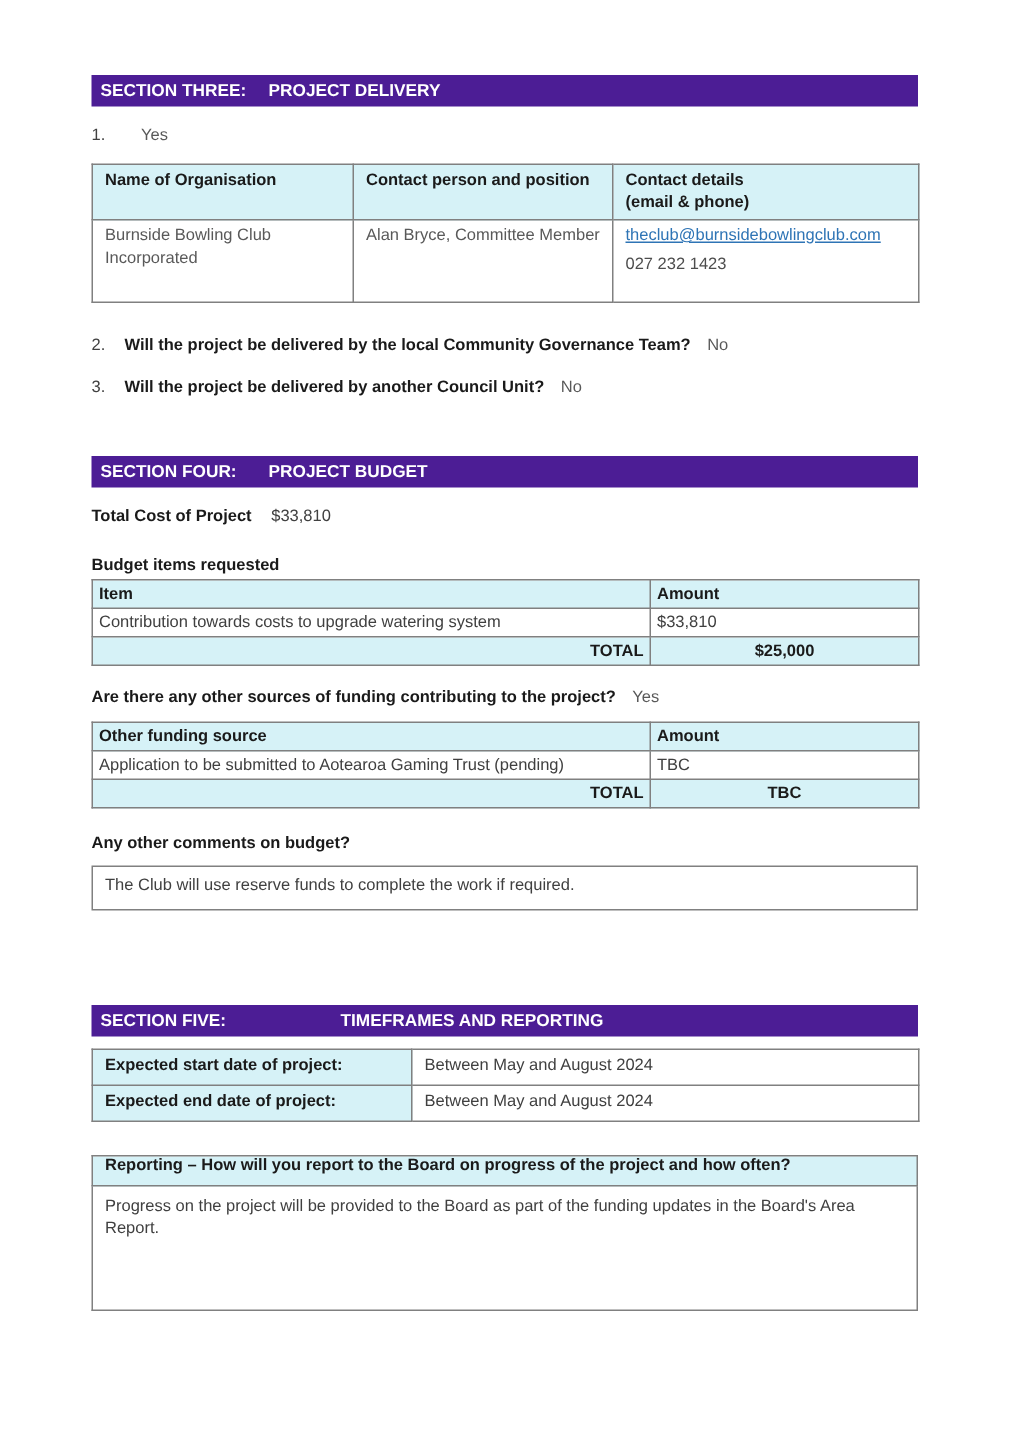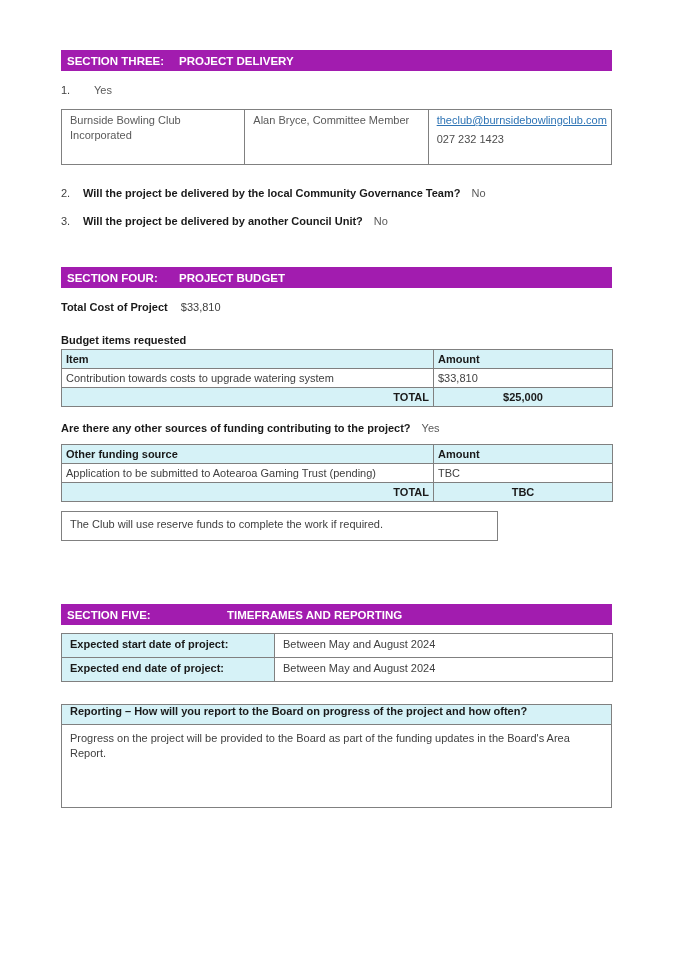--- a/index.html
+++ b/index.html
@@ -7,21 +7,21 @@
   body {
     width: 675px; height: 955px;
     font-family: "Liberation Sans", "DejaVu Sans", sans-serif;
     font-size: 11px; color: #262626;
     position: relative; overflow: hidden;
   }
   .page { padding: 50px 63px 0 61px; }
 
   
   .band {
-    background: #a21caf; color: #ffffff;
+    background: #4c1d95; color: #ffffff;
     height: 21px; display: flex; align-items: center;
     font-weight: bold; font-size: 11.5px; padding: 0 6px;
   }
   .band-label { width: 112px; flex: 0 0 auto; }
   .band-title { flex: 1; }
 
   
   .question { margin-top: 13px; display: flex; align-items: baseline; }
   .qnum { width: 22px; flex: 0 0 auto; color: #404040; }
   .qtext { font-weight: bold; color: #1a1a1a; }
@@ -62,21 +62,21 @@
   .budget-table td { color: #404040; }
   .budget-table .total-label { text-align: right; font-weight: bold; color: #1a1a1a; }
   .budget-table .total-value { font-weight: bold; color: #1a1a1a; text-align: center; }
 
   .funding-q { margin-top: 15px; }
   .funding-q .qtext { font-weight: bold; }
   .funding-table { margin-top: 10px; }
 
   .comments-heading { margin-top: 17px; font-weight: bold; color: #1a1a1a; }
   .comments-box {
-    margin-top: 9px; width: 437px; height: 30px;
+    margin-top: 9px; width: 551px; height: 30px;
     border: 1px solid #808080; padding: 6px 8px; color: #404040;
   }
 
   .band5 { margin-top: 63px; gap: 48px; }
   .dates-table { margin-top: 8px; }
   .dates-table .cl { width: 213px; }
   .dates-table .cv { width: 338px; }
   .dates-table td { height: 24px; padding: 4px 8px; }
   .dates-table .row-label { background: #d6f2f7; font-weight: bold; color: #1a1a1a; }
   .dates-table .row-value { color: #404040; }
@@ -96,20 +96,28 @@
   </div>
 
   <div class="question">
     <span class="qnum">1.</span>
     <span class="answer">Yes</span>
   </div>
 
 
   <table class="org-table">
     <tbody>
+        <tr>
+      <th class="c1">Name of Organisation</th>
+      <th class="c2">Contact person and position</th>
+      <th class="c3">
+        <div>Contact details</div>
+        <div>(email &amp; phone)</div>
+      </th>
+    </tr>
     <tr>
       <td>Burnside Bowling Club Incorporated</td>
       <td>Alan Bryce, Committee Member</td>
       <td>
         <a class="email-link">theclub@burnsidebowlingclub.com</a>
         <div class="phone">027 232 1423</div>
       </td>
     </tr>
   </tbody>
     </table>
@@ -170,20 +178,21 @@
       <td>Application to be submitted to Aotearoa Gaming Trust (pending)</td>
       <td>TBC</td>
     </tr>
     <tr>
       <td class="cyan total-label">TOTAL</td>
       <td class="cyan total-value">TBC</td>
     </tr>
   </tbody>
     </table>
 
+  <div class="comments-heading">Any other comments on budget?</div>
   <div class="comments-box">The Club will use reserve funds to complete the work if required.</div>
 
   <div class="band band5">
     <span class="band-label">SECTION FIVE:</span>
     <span class="band-title">TIMEFRAMES AND REPORTING</span>
   </div>
 
   <table class="dates-table">
     <tbody>
         <tr>

